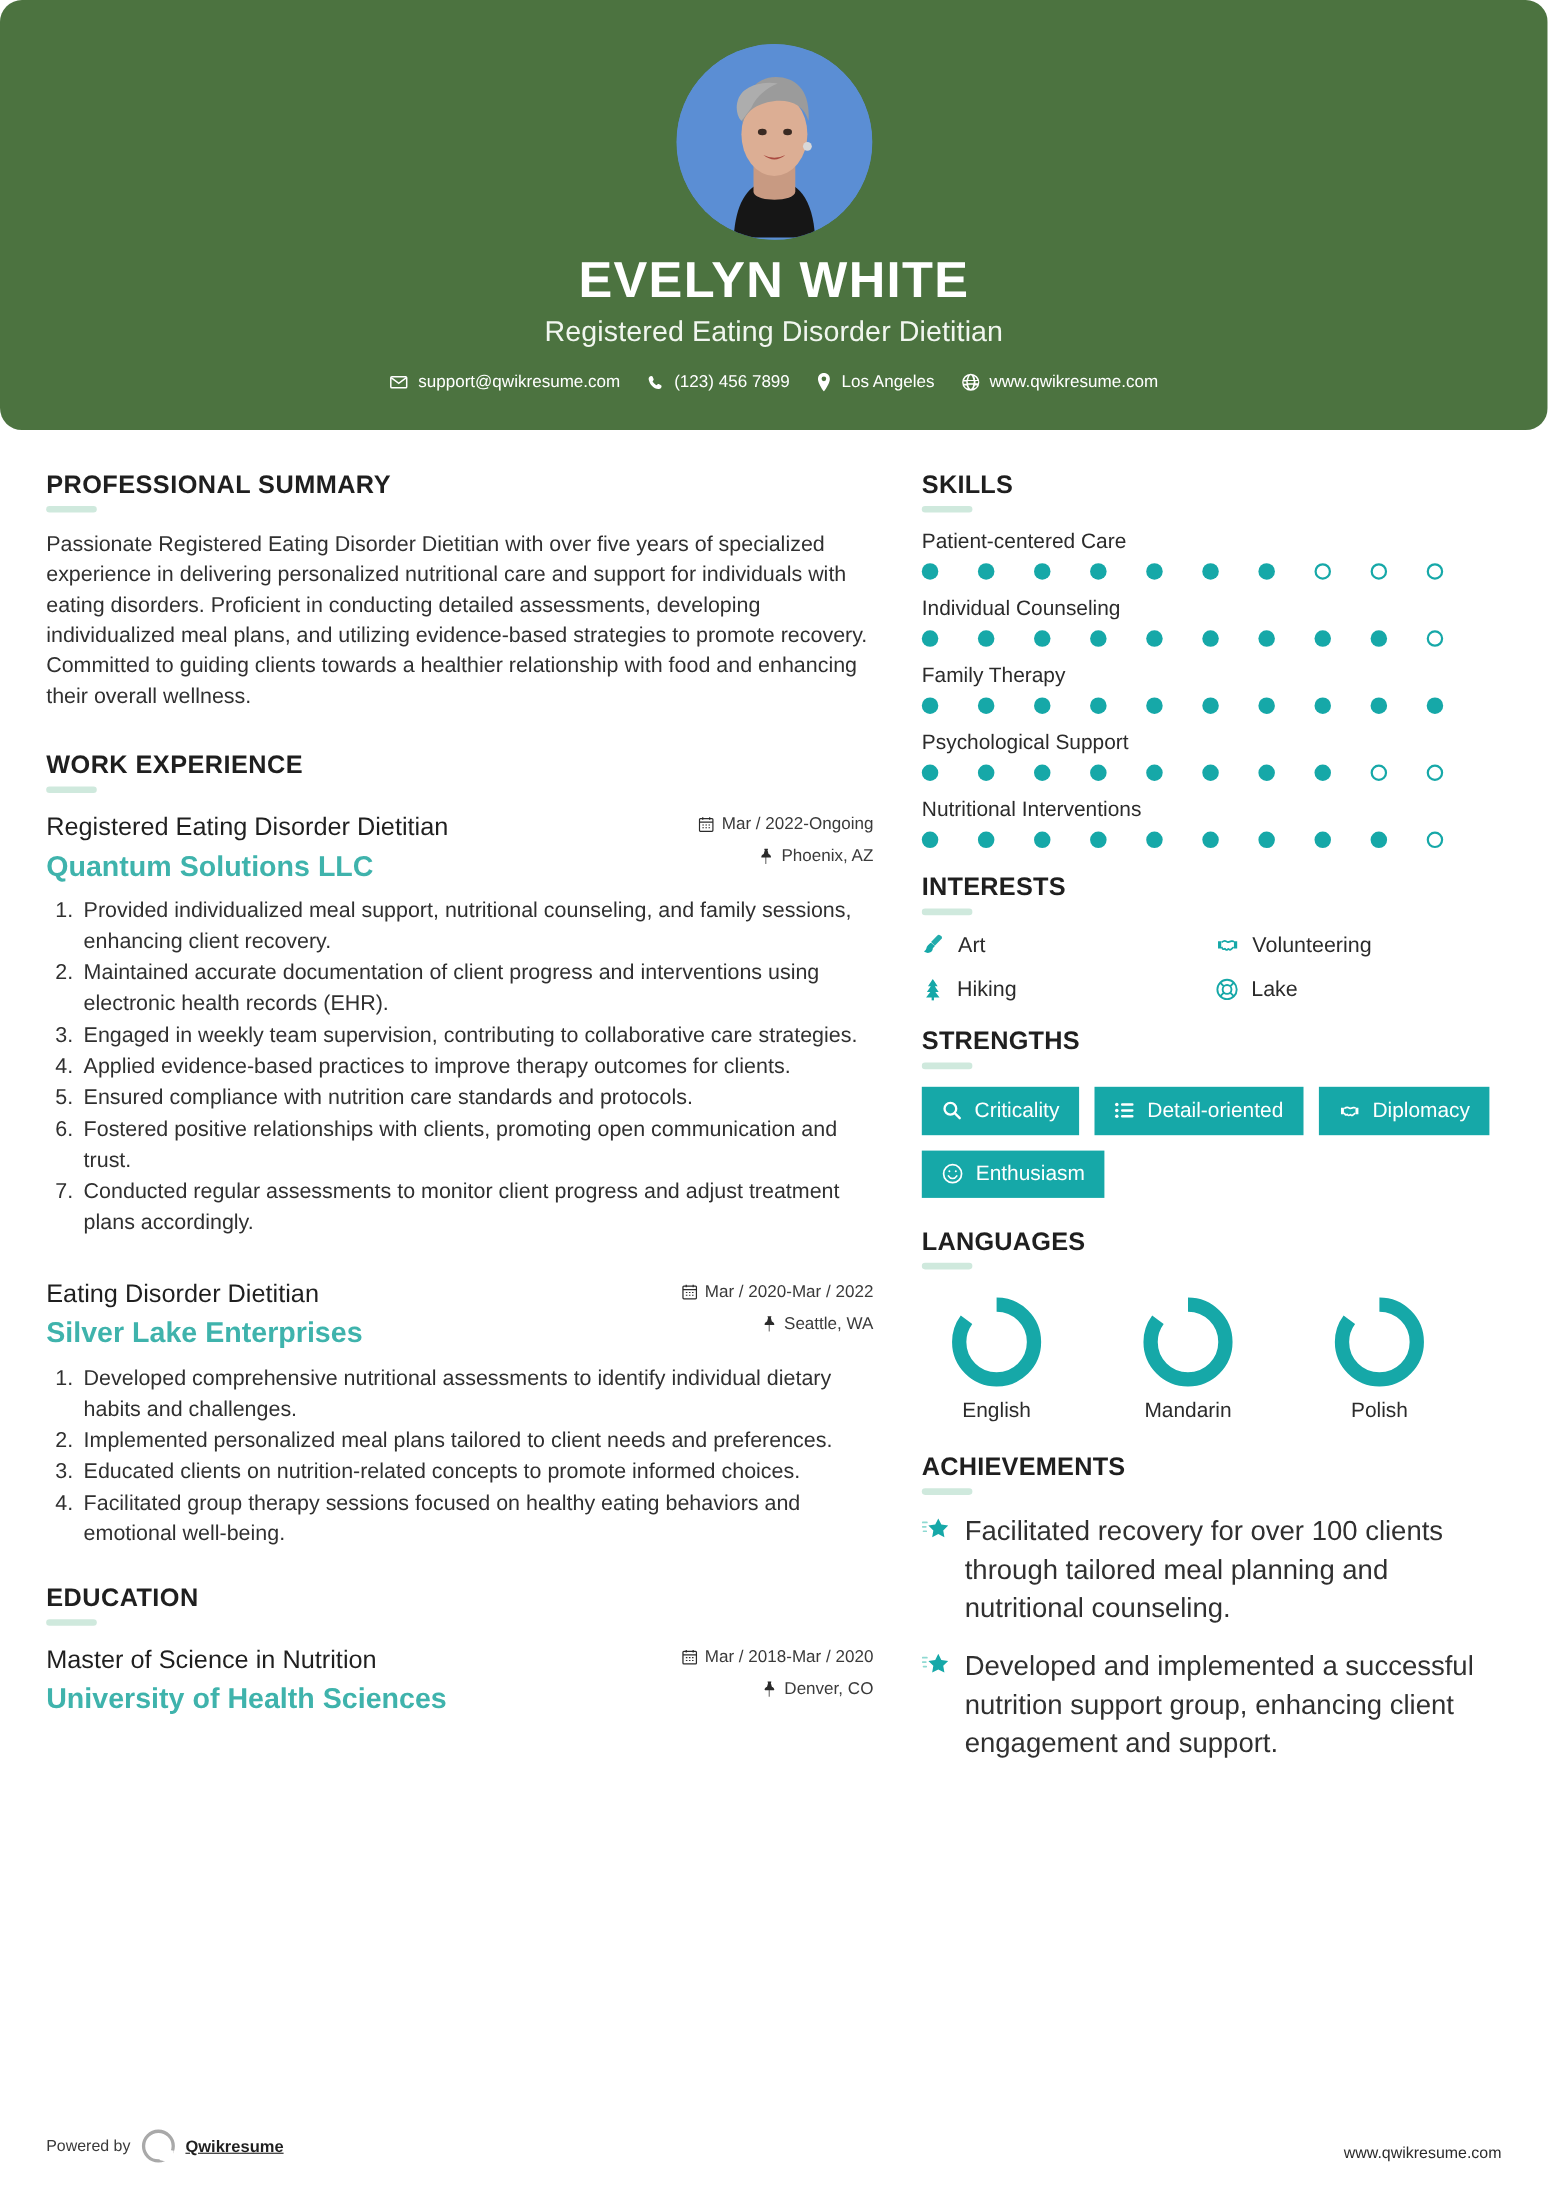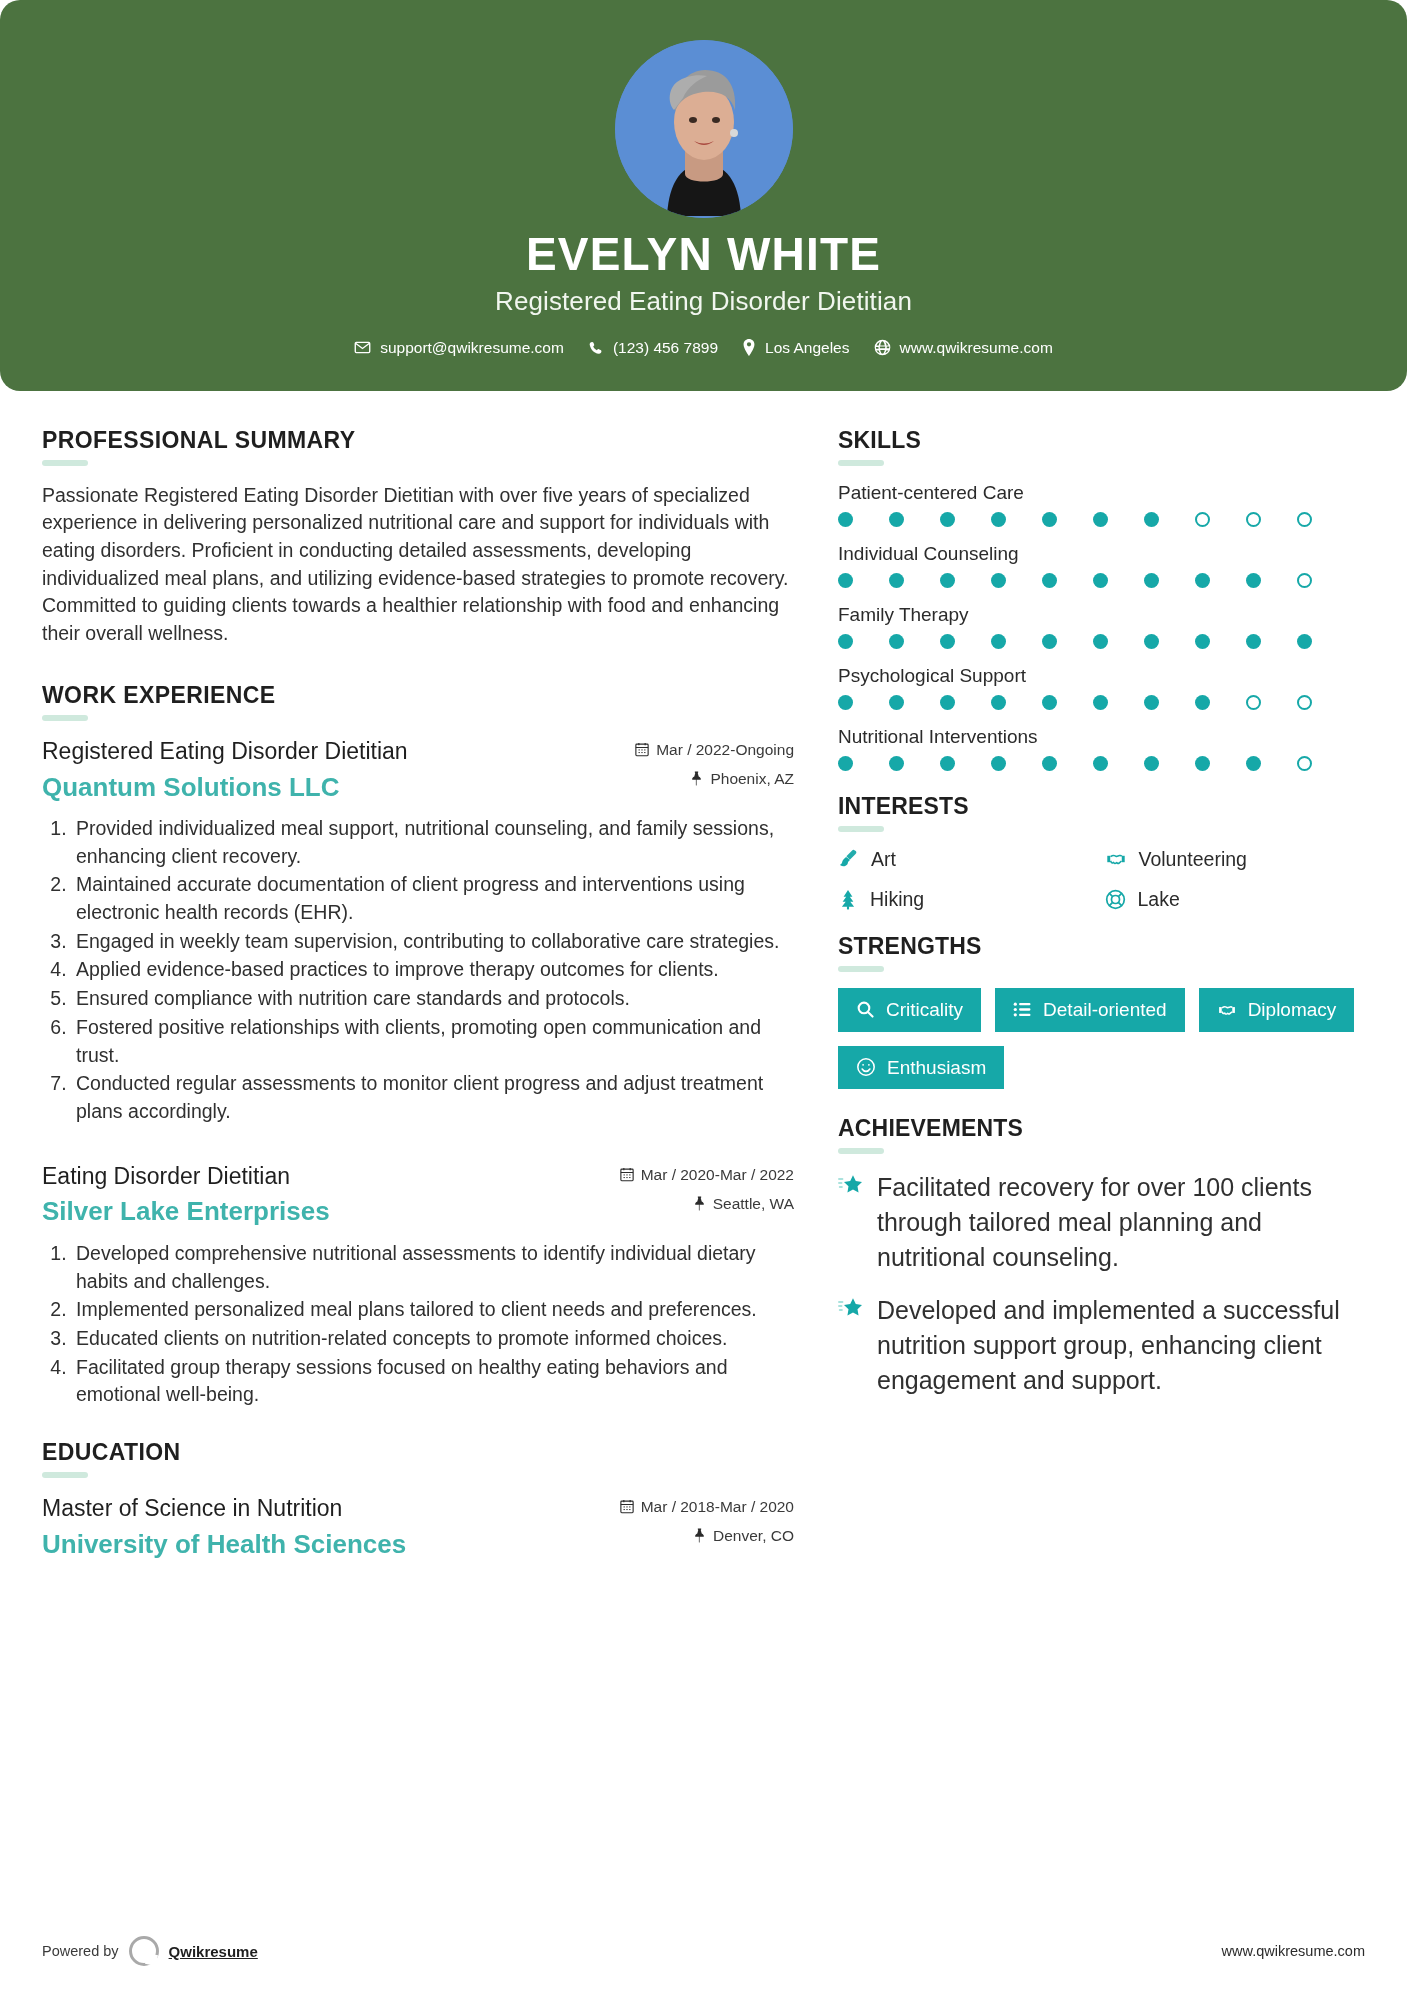--- a/index.html
+++ b/index.html
@@ -236,21 +236,21 @@
     line-height: 1.4;
     color: #303030;
   }
 
   
   .footer {
     margin-top: auto;
     padding: 26px 42px 24px;
     display: flex;
     justify-content: space-between;
-    align-items: center;
+    align-items: flex-end;
     font-size: 14.5px;
     color: #3a3a3a;
   }
   .footer-left { display:flex; align-items:center; gap: 10px; }
   .brand-mark {
     width: 30px; height: 30px;
     border-radius: 50%;
     border: 3px solid #a9a9a9;
     position: relative;
   }
@@ -739,20 +739,47 @@
                 <circle cx="7.8" cy="8.6" r="1" fill="#fff" stroke="none"></circle>
                 <circle cx="14.2" cy="8.6" r="1" fill="#fff" stroke="none"></circle>
                 <path d="M6.8 13.2c1.1 1.8 2.6 2.6 4.2 2.6s3.1-.8 4.2-2.6"></path>
               </svg>
             </span>
             <span>Enthusiasm</span>
           </div>
         </div>
       </div>
 
+      <div class="sec">
+        <div class="sec-title right">LANGUAGES</div>
+        <div class="sec-rule"></div>
+        <div class="langs">
+
+          <div class="lang">
+            <svg width="92" height="92" viewBox="0 0 92 92">
+              <circle class="ring" cx="46" cy="46" r="34" fill="none" stroke="#16a8a8" stroke-width="13" stroke-linecap="butt" transform="rotate(-90 46 46)" stroke-dasharray="181.58405537749005 213.62830044410595"></circle>
+            </svg>
+            <div class="lang-name">English</div>
+          </div>
+
+          <div class="lang">
+            <svg width="92" height="92" viewBox="0 0 92 92">
+              <circle class="ring" cx="46" cy="46" r="34" fill="none" stroke="#16a8a8" stroke-width="13" stroke-linecap="butt" transform="rotate(-90 46 46)" stroke-dasharray="181.58405537749005 213.62830044410595"></circle>
+            </svg>
+            <div class="lang-name">Mandarin</div>
+          </div>
+
+          <div class="lang">
+            <svg width="92" height="92" viewBox="0 0 92 92">
+              <circle class="ring" cx="46" cy="46" r="34" fill="none" stroke="#16a8a8" stroke-width="13" stroke-linecap="butt" transform="rotate(-90 46 46)" stroke-dasharray="181.58405537749005 213.62830044410595"></circle>
+            </svg>
+            <div class="lang-name">Polish</div>
+          </div>
+        </div>
+      </div>
 
       <div class="sec">
         <div class="sec-title right">ACHIEVEMENTS</div>
         <div class="sec-rule"></div>
 
         <div class="ach">
           <span>
             <svg width="25" height="23" viewBox="0 0 26 24" fill="none">
               <path d="M15.6 1.4l2.9 5.9 6.5.95-4.7 4.6 1.1 6.5-5.8-3.05-5.8 3.05 1.1-6.5-4.7-4.6 6.5-.95z" fill="#16a8a8"></path>
               <path d="M0.8 5.2h4M0.8 9.4h3M1.6 13.6h2.6" stroke="#8fd9d2" stroke-width="1.6" stroke-linecap="round"></path>

